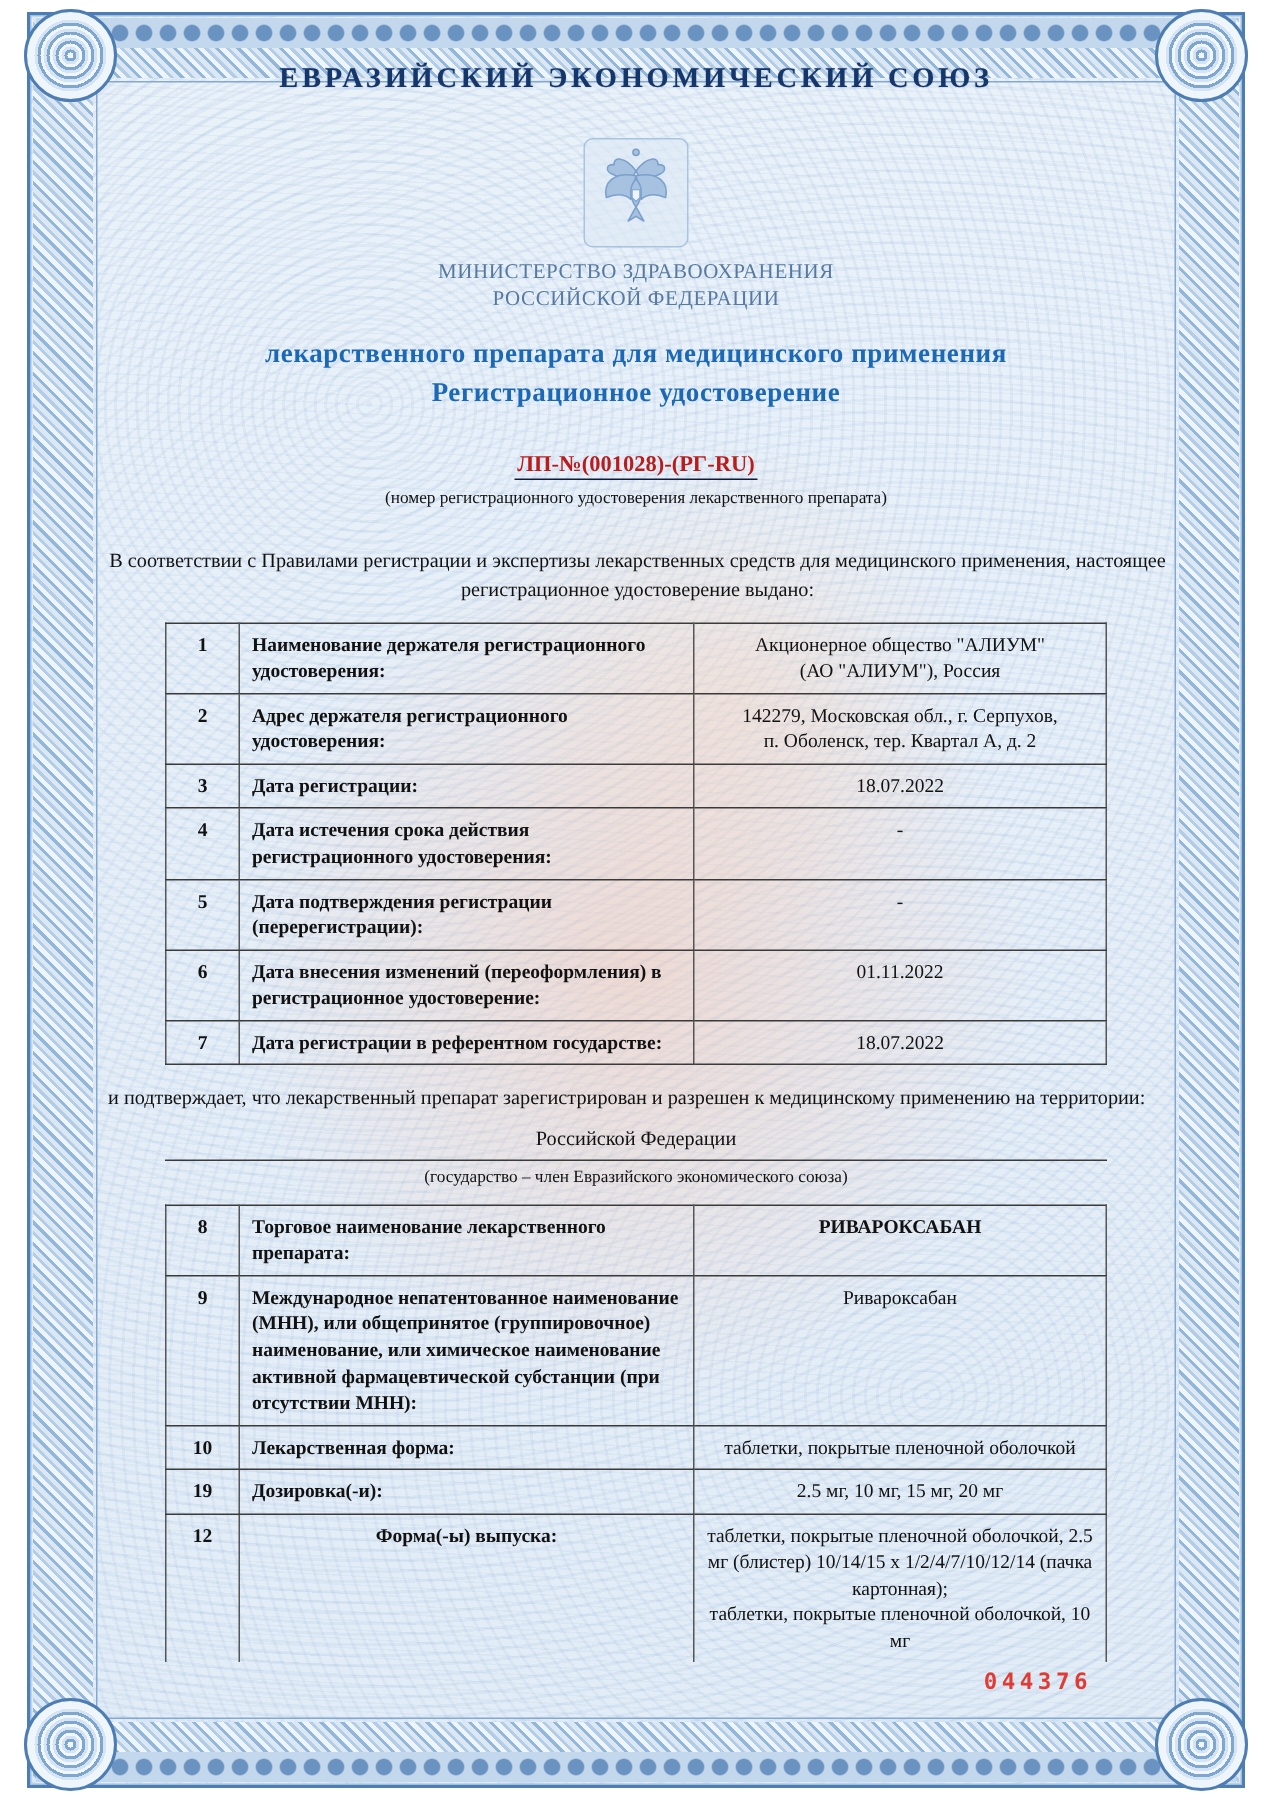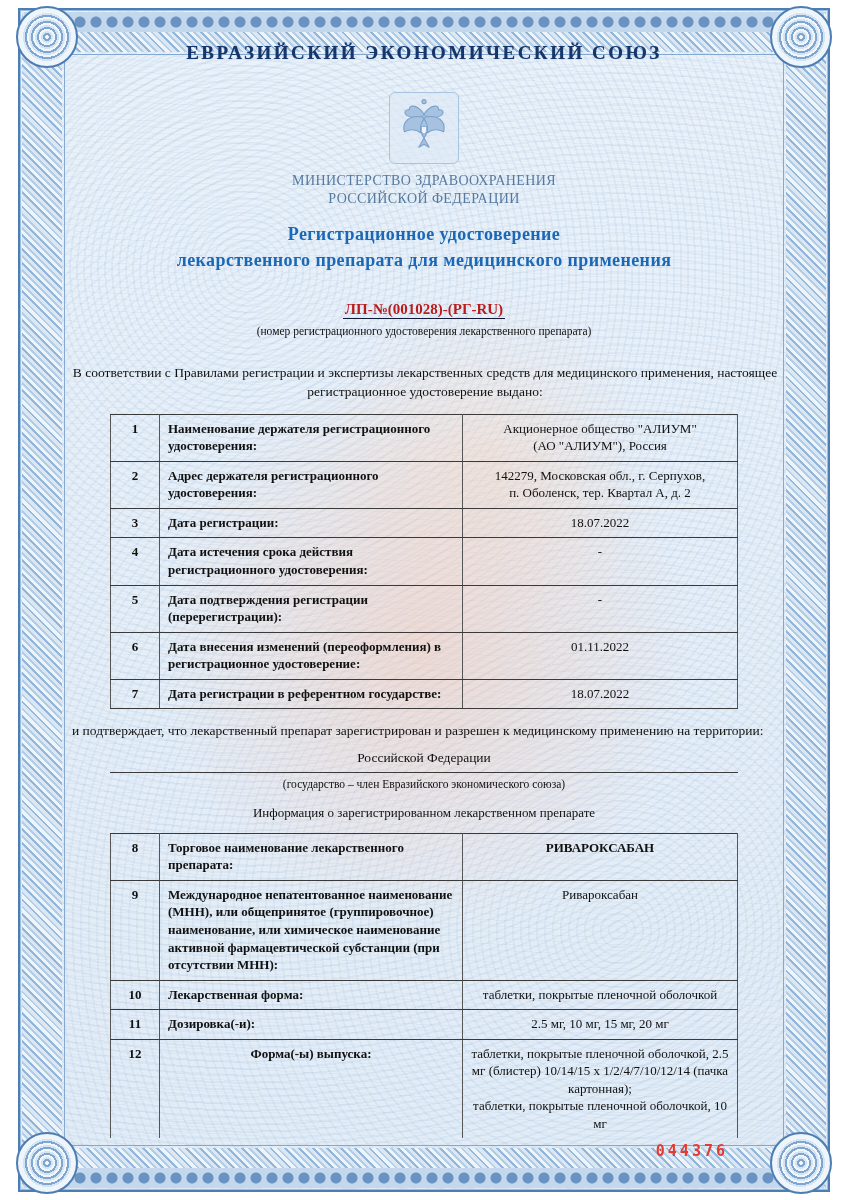--- a/index.html
+++ b/index.html
@@ -103,22 +103,22 @@
         <path d="M45 56 h10 v10 l-5 5 l-5 -5 Z" fill="#eef4fa" stroke="#7ba0cb" stroke-width="1.5"></path>
       </svg>
     </div>
 
     <div class="ministry">
       <div>МИНИСТЕРСТВО ЗДРАВООХРАНЕНИЯ</div>
       <div>РОССИЙСКОЙ ФЕДЕРАЦИИ</div>
     </div>
 
     <div class="doc-title">
+      <div>лекарственного препарата для медицинского применения</div>
       <div>Регистрационное удостоверение</div>
-      <div>лекарственного препарата для медицинского применения</div>
     </div>
 
     <div class="reg-number">
       <span>ЛП-№(001028)-(РГ-RU)</span>
     </div>
     <div class="reg-caption">(номер регистрационного удостоверения лекарственного препарата)</div>
 
     <div class="intro">В соответствии с Правилами регистрации и экспертизы лекарственных средств для медицинского применения, настоящее регистрационное удостоверение выдано:</div>
 
     <table class="doc-table">
@@ -160,41 +160,40 @@
           <td class="label">Дата регистрации в референтном государстве:</td>
           <td class="value">18.07.2022</td>
         </tr>
       </tbody>
     </table>
 
     <div class="confirm">и подтверждает, что лекарственный препарат зарегистрирован и разрешен к медицинскому применению на территории:</div>
     <div class="territory">Российской Федерации</div>
     <div class="t-line"></div>
     <div class="territory-caption">(государство – член Евразийского экономического союза)</div>
-    <div class="info-heading">Информация о зарегистрированном лекарственном препарате</div>
 
     <table class="doc-table">
       <tbody>
         <tr>
           <td class="num">8</td>
           <td class="label">Торговое наименование лекарственного препарата:</td>
           <td class="value bold">РИВАРОКСАБАН</td>
         </tr>
         <tr>
           <td class="num">9</td>
           <td class="label">Международное непатентованное наименование (МНН), или общепринятое (группировочное) наименование, или химическое наименование активной фармацевтической субстанции (при отсутствии МНН):</td>
           <td class="value">Ривароксабан</td>
         </tr>
         <tr>
           <td class="num">10</td>
           <td class="label">Лекарственная форма:</td>
           <td class="value">таблетки, покрытые пленочной оболочкой</td>
         </tr>
         <tr>
-          <td class="num">11</td>
+          <td class="num">19</td>
           <td class="label">Дозировка(-и):</td>
           <td class="value">2.5 мг, 10 мг, 15 мг, 20 мг</td>
         </tr>
         <tr class="no-bottom">
           <td class="num">12</td>
           <td class="label">Форма(-ы) выпуска:</td>
           <td class="value">таблетки, покрытые пленочной оболочкой, 2.5 мг (блистер) 10/14/15 х 1/2/4/7/10/12/14 (пачка картонная);
 таблетки, покрытые пленочной оболочкой, 10 мг</td>
         </tr>
       </tbody>

